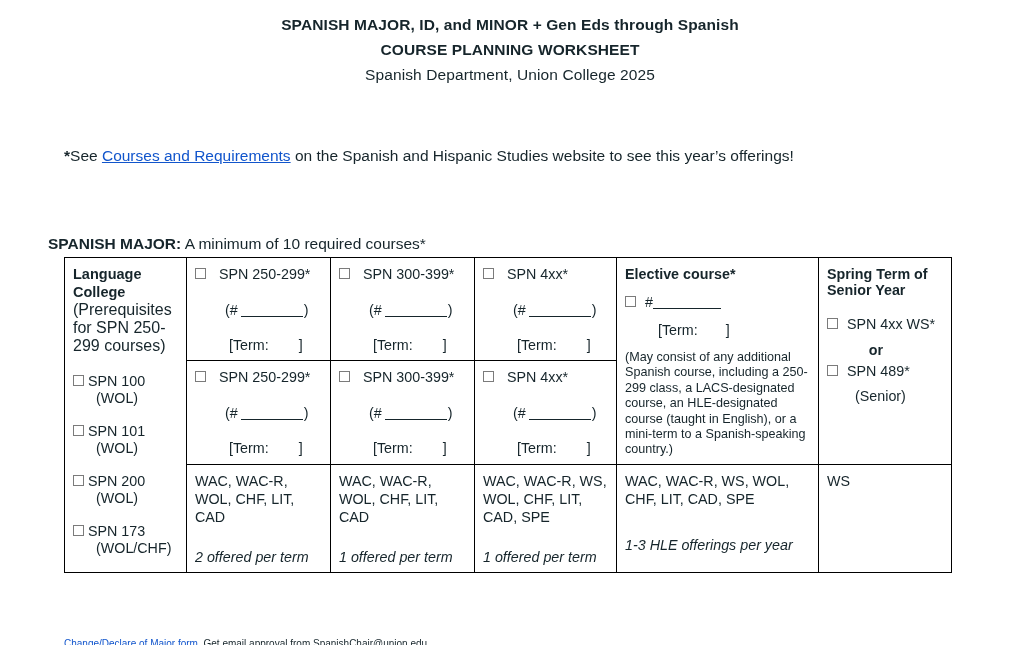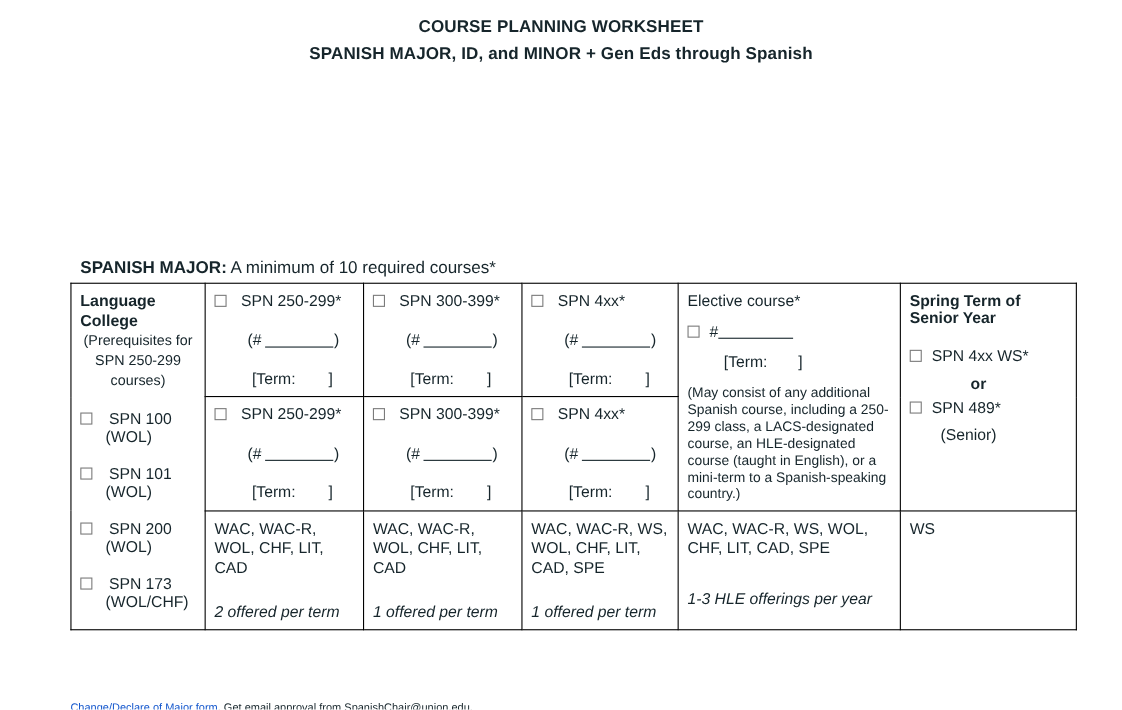--- a/index.html
+++ b/index.html
@@ -46,21 +46,21 @@
   }
   .intro-note .star { font-weight: bold; }
   a.doc-link {
     color: #1155cc;
     text-decoration: underline;
   }
 
   
   .section-heading {
     position: absolute;
-    left: 73px;
+    left: 48px;
     top: 234px;
     font-size: 15.5px;
     line-height: 20px;
     white-space: nowrap;
   }
   .section-heading .lead { font-weight: bold; }
 
   
   .worksheet-table {
     position: absolute;
@@ -75,40 +75,39 @@
     vertical-align: top;
     padding: 7px 8px 6px 8px;
     font-size: 14.3px;
     line-height: 18px;
   }
   .col-lang   { width: 122px; }
   .col-c2     { width: 144px; }
   .col-c3     { width: 144px; }
   .col-c4     { width: 142px; }
   .col-elect  { width: 202px; }
-  .col-spring { width: 160px; }
+  .col-spring { width: 133px; }
 
   
   .lang-title {
     font-weight: bold;
     font-size: 14.5px;
     line-height: 18px;
   }
   .lang-sub {
-    font-size: 13px;
+    font-size: 16px;
     line-height: 18px;
-    text-align: center;
   }
   .lang-list { margin-top: 17px; }
   .lang-item { margin-bottom: 15px; }
   .lang-item:last-child { margin-bottom: 0; }
   .lang-item .row1 {
     display: flex;
     align-items: flex-start;
-    gap: 15px;
+    gap: 4px;
   }
   .lang-item .paren {
     display: block;
     margin-left: 23px;
     line-height: 17px;
   }
 
   
   .cb {
     display: inline-block;
@@ -144,21 +143,21 @@
     margin-top: 17px;
     padding-left: 34px;
     white-space: nowrap;
   }
   .course-cell .term-line .gap {
     display: inline-block;
     width: 30px;
   }
 
   
-  .elect-title { margin-bottom: 10px; }
+  .elect-title { margin-bottom: 10px; font-weight: bold; }
   .elect-row {
     display: flex;
     align-items: flex-start;
     gap: 9px;
   }
   .elect-row .hash { white-space: nowrap; }
   .elect-row .blank {
     display: inline-block;
     width: 68px;
     border-bottom: 1.4px solid #16252b;
@@ -217,24 +216,26 @@
     line-height: 22px;
     white-space: nowrap;
   }
 </style>
 </head>
 <body>
 
 <div class="page">
 
   <div class="doc-header">
+    <div class="line bold">SPANISH MAJOR, ID, and MINOR + Gen Eds through Spanish</div>
     <div class="line bold">COURSE PLANNING WORKSHEET</div>
-    <div class="line bold">SPANISH MAJOR, ID, and MINOR + Gen Eds through Spanish</div>
+    <div class="line">Spanish Department, Union College 2025</div>
   </div>
 
+  <div class="intro-note"><span class="star">*</span><span>See </span><a class="doc-link" href="#">Courses and Requirements</a><span> on the Spanish and Hispanic Studies website to see this year’s offerings!</span></div>
 
   <div class="section-heading"><span class="lead">SPANISH MAJOR:</span><span> A minimum of 10 required courses*</span></div>
 
   <table class="worksheet-table">
     <colgroup>
       <col class="col-lang">
         <col class="col-c2">
         <col class="col-c3">
       <col class="col-c4">
         <col class="col-elect">

